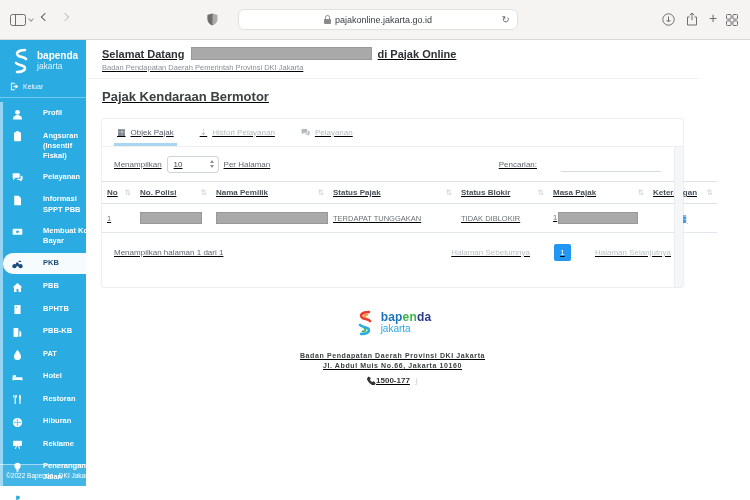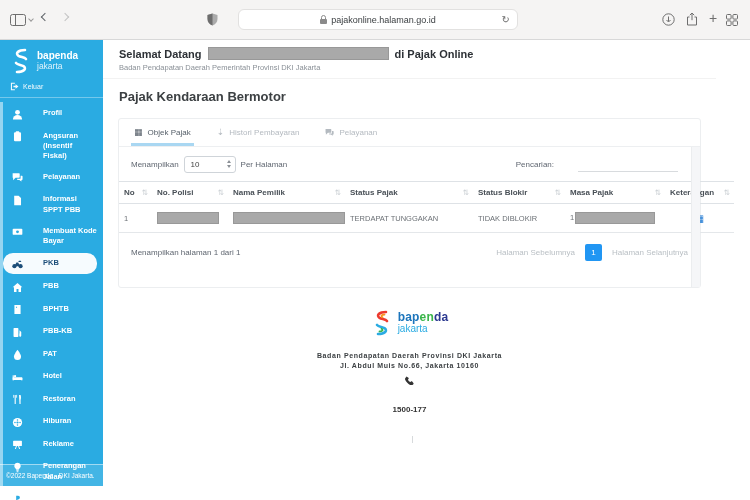--- a/index.html
+++ b/index.html
@@ -35,21 +35,21 @@
   .item { display:flex; align-items:flex-start; gap:20px; padding:5px 6px 5px 12px; margin:1px 0;
     font-size:7.5px; font-weight:600; line-height:1.35; cursor:pointer; }
   .item .icn { flex:0 0 11px; margin-top:0.5px; }
   .item .icn svg { width:11px; height:11px; display:block; }
   .item.active { background:var(--sidebar_active_bg,#f6fbfe); color:var(--sidebar_active_text,#1d4e79);
     border-radius:10px; margin:2px 6px 2px 3px; padding-left:9px; }
   .sb-copy { position:absolute; left:0; right:0; bottom:0; padding:7px 6px; font-size:6.5px;
     background:rgba(255,255,255,.12); border-top:1px solid rgba(255,255,255,.5); }
 
   
-  .main { position:absolute; left:103px; top:40px; width:613px; height:460px; background:#fff; }
+  .main { position:absolute; left:86px; top:40px; width:613px; height:460px; background:#fff;text-decoration:underline; }
   .welcome-wrap { padding:7px 16px 6px 16px; border-bottom:1px solid #f2f2f2; }
   .welcome { display:flex; align-items:center; gap:6px; font-size:11px; font-weight:bold; color:#2d3136; }
   .redact { display:inline-block; background:var(--redaction,#a9a9a9); border:1px solid #989898; }
   .r-name { width:181px; height:13px; }
   .subtitle { font-size:7.5px; color:#8a9097; margin-top:3px; }
   .page-title { font-size:13px; font-weight:bold; color:#3c4043; margin:10px 16px 0 16px; }
 
   .card { position:relative; margin:14px 15px 0 15px; border:1px solid #eceef0; border-radius:3px; background:#fff; padding-bottom:26px; }
   .card::after { content:""; position:absolute; top:28px; bottom:0; right:0; width:8px;
     background:#f5f6f8; border-left:1px solid #ebedef; }
@@ -77,35 +77,35 @@
   table.grid th .sort { position:absolute; right:4px; top:6px; color:#c9ced3; font-size:7.5px; font-weight:normal; }
   table.grid td { border-bottom:1px solid #e4e7ea; font-size:7.5px; color:#6b7075; padding:8px 5px; }
   .r-polisi { width:62px; height:12px; vertical-align:middle; }
   .r-nama { width:112px; height:12px; vertical-align:middle; }
   .r-masa { width:80px; height:12px; vertical-align:middle; margin-left:1px; }
   td.ket { text-align:center; }
   .ketbtn { color:var(--keterangan_icon,#1976d2); font-size:10px; cursor:pointer; }
 
   .pagerow { display:flex; align-items:center; justify-content:space-between; padding:11px 12px 0 12px; font-size:8px; }
   .pagesum { color:#5f6670; }
-  .pager { display:flex; align-items:center; gap:10px; color:#b9bfc4;margin-left:26px; }
+  .pager { display:flex; align-items:center; gap:24px; color:#b9bfc4;margin-left:26px; }
   .pager .pg { cursor:pointer; }
   .pager .cur { width:17px; height:17px; background:var(--accent_blue,#2196f3); color:#fff; border-radius:2px;
     display:flex; align-items:center; justify-content:center; font-size:8px; cursor:pointer; }
 
   
   .foot { margin-top:22px; text-align:center; }
   .flogo { display:inline-flex; align-items:center; gap:5px; }
   .flogo .t { text-align:left; }
   .flogo .n { font-size:12px; font-weight:bold; line-height:1; letter-spacing:.2px; }
   .flogo .s { font-size:10px; color:var(--brand_teal,#2aabe2); line-height:1.2; }
   .bp1 { color:var(--brand_blue,#1c75bc); } .bp2 { color:var(--brand_green,#3ab54a);margin-top:36px; } .bp3 { color:var(--brand_navy,#2b3990); }
   .forg { margin-top:12px; font-size:7px; font-weight:bold; color:#3c4043; letter-spacing:.6px; }
   .faddr { margin-top:3px; font-size:7px; font-weight:bold; color:#3c4043; letter-spacing:.6px; }
-  .fphone { margin-top:7px; font-size:8px; font-weight:bold; color:#333; display:flex; align-items:center; justify-content:center; gap:20px;flex-direction:column; }
+  .fphone { margin-top:7px; font-size:8px; font-weight:bold; color:#333; display:flex; align-items:center; justify-content:center; gap:0; }
   .fphone .sep { color:#c4c8cc; font-weight:normal; margin-left:6px; }
 </style>
 </head>
 <body>
 
 <div class="stage">
 
   <div class="chrome">
     <div class="cl" style="left:10px;">
       <svg width="16" height="12" viewBox="0 0 16 12">
@@ -126,21 +126,21 @@
         <path d="M5.5 0.5L10.5 2v4c0 3.2-2.1 5.5-5 6.5-2.9-1-5-3.3-5-6.5V2z" fill="#ababab"></path>
         <path d="M5.5 0.5L0.5 2v4c0 3.2 2.1 5.5 5 6.5z" fill="#6d6d6d"></path>
       </svg>
     </div>
 
     <div class="pill">
       <svg width="7" height="9" viewBox="0 0 7 9">
           <rect y="4" width="7" height="5" rx="1" fill="#8a8a8a"></rect>
           <path d="M1.5 4V2.5a2 2 0 014 0V4" stroke="#8a8a8a" fill="none"></path>
         </svg>
-      <span>pajakonline.halaman.go.id</span>
+      <span>pajakonline.jakarta.go.id</span>
       <span class="reload">↻</span>
     </div>
 
     <div class="cl" style="left:662px;top:13px;">
       <svg width="13" height="13" viewBox="0 0 13 13">
           <circle cx="6.5" cy="6.5" r="5.7" fill="none" stroke="#6e6e6e"></circle>
           <path d="M6.5 3.5v5M4.5 7l2 2 2-2" stroke="#6e6e6e" fill="none"></path>
         </svg>
     </div>
     <div class="cl" style="left:686px;top:12px;">
@@ -355,21 +355,21 @@
     <div class="page-title">Pajak Kendaraan Bermotor</div>
 
     <div class="card">
       <div class="tabs">
         <div class="tab active">
           <span class="tg">▦</span>
           <span>Objek Pajak</span>
         </div>
         <div class="tab">
           <span class="tg">⇣</span>
-          <span>Histori Pembayaran</span>
+          <span>Histori Pelayanan</span>
         </div>
         <div class="tab">
           <svg width="9" height="9" viewBox="0 0 10 10" fill="currentColor">
               <path d="M.6 1.2h5.8a.6.6 0 01.6.6v2.8a.6.6 0 01-.6.6H3.2L1 7.4V5.2H.6z"></path>
               <path d="M7.8 3.4h1.2a.6.6 0 01.6.6v2.6a.6.6 0 01-.6.6h-.4v1.4L6.6 7.2H5.2a.6.6 0 01-.6-.6v-.4h2.6a.6.6 0 00.6-.6z"></path>
             </svg>
           <span>Pelayanan</span>
         </div>
       </div>
 

